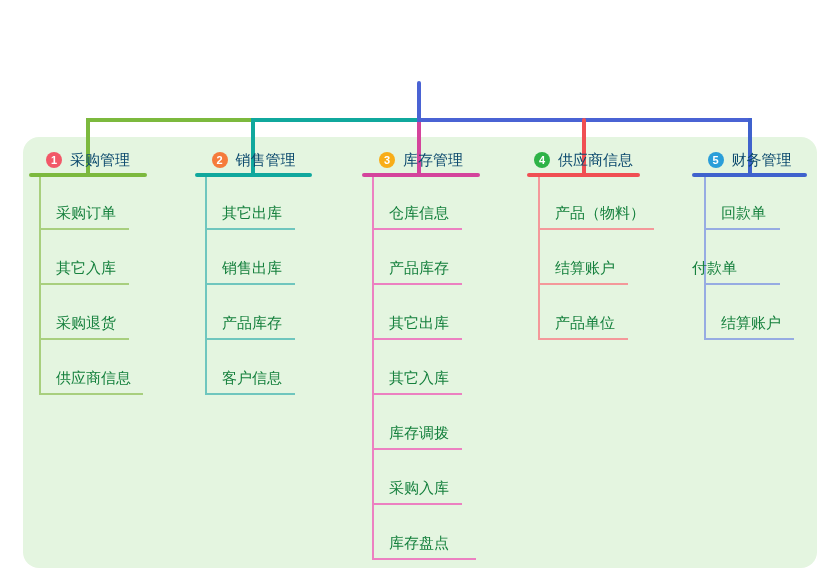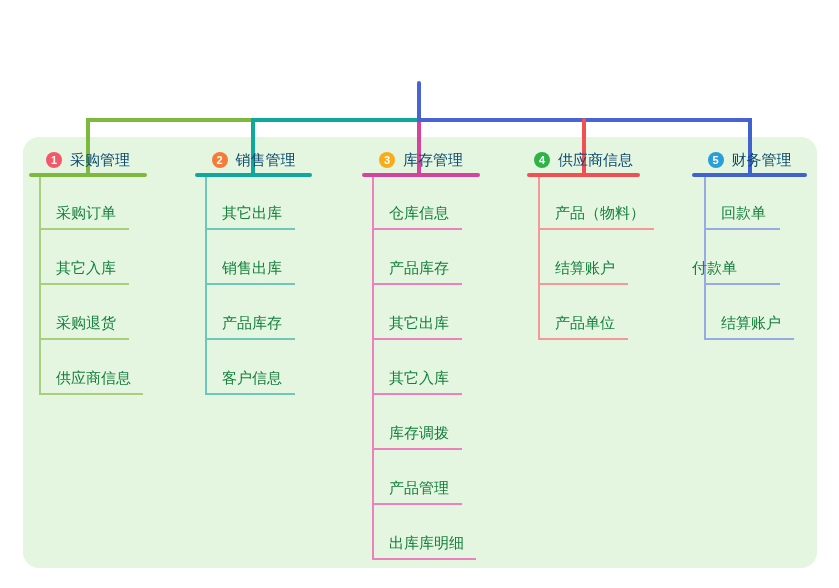--- a/index.html
+++ b/index.html
@@ -103,23 +103,23 @@
     <div class="child-label" style="left:389px;top:204px;">仓库信息</div>
     <div class="child-line" style="left:372px;top:228px;width:90px;"></div>
     <div class="child-label" style="left:389px;top:259px;">产品库存</div>
     <div class="child-line" style="left:372px;top:283px;width:90px;"></div>
     <div class="child-label" style="left:389px;top:314px;">其它出库</div>
     <div class="child-line" style="left:372px;top:338px;width:90px;"></div>
     <div class="child-label" style="left:389px;top:369px;">其它入库</div>
     <div class="child-line" style="left:372px;top:393px;width:90px;"></div>
     <div class="child-label" style="left:389px;top:424px;">库存调拨</div>
     <div class="child-line" style="left:372px;top:448px;width:90px;"></div>
-    <div class="child-label" style="left:389px;top:479px;">产品管理</div>
+    <div class="child-label" style="left:389px;top:479px;">采购入库</div>
     <div class="child-line" style="left:372px;top:503px;width:90px;"></div>
-    <div class="child-label" style="left:389px;top:534px;">出库库明细</div>
+    <div class="child-label" style="left:389px;top:534px;">库存盘点</div>
     <div class="child-line" style="left:372px;top:558px;width:104px;"></div>
   </div>
 
   <div class="branch c4">
     <div class="branch-header" style="left:527px;top:149px;width:113px;">
       <span class="badge">4</span>
       <span class="branch-label">供应商信息</span>
     </div>
     <div class="hdr-underline" style="left:527px;top:173px;width:113px;"></div>
     <div class="vline" style="left:538px;top:177px;height:163px;"></div>

